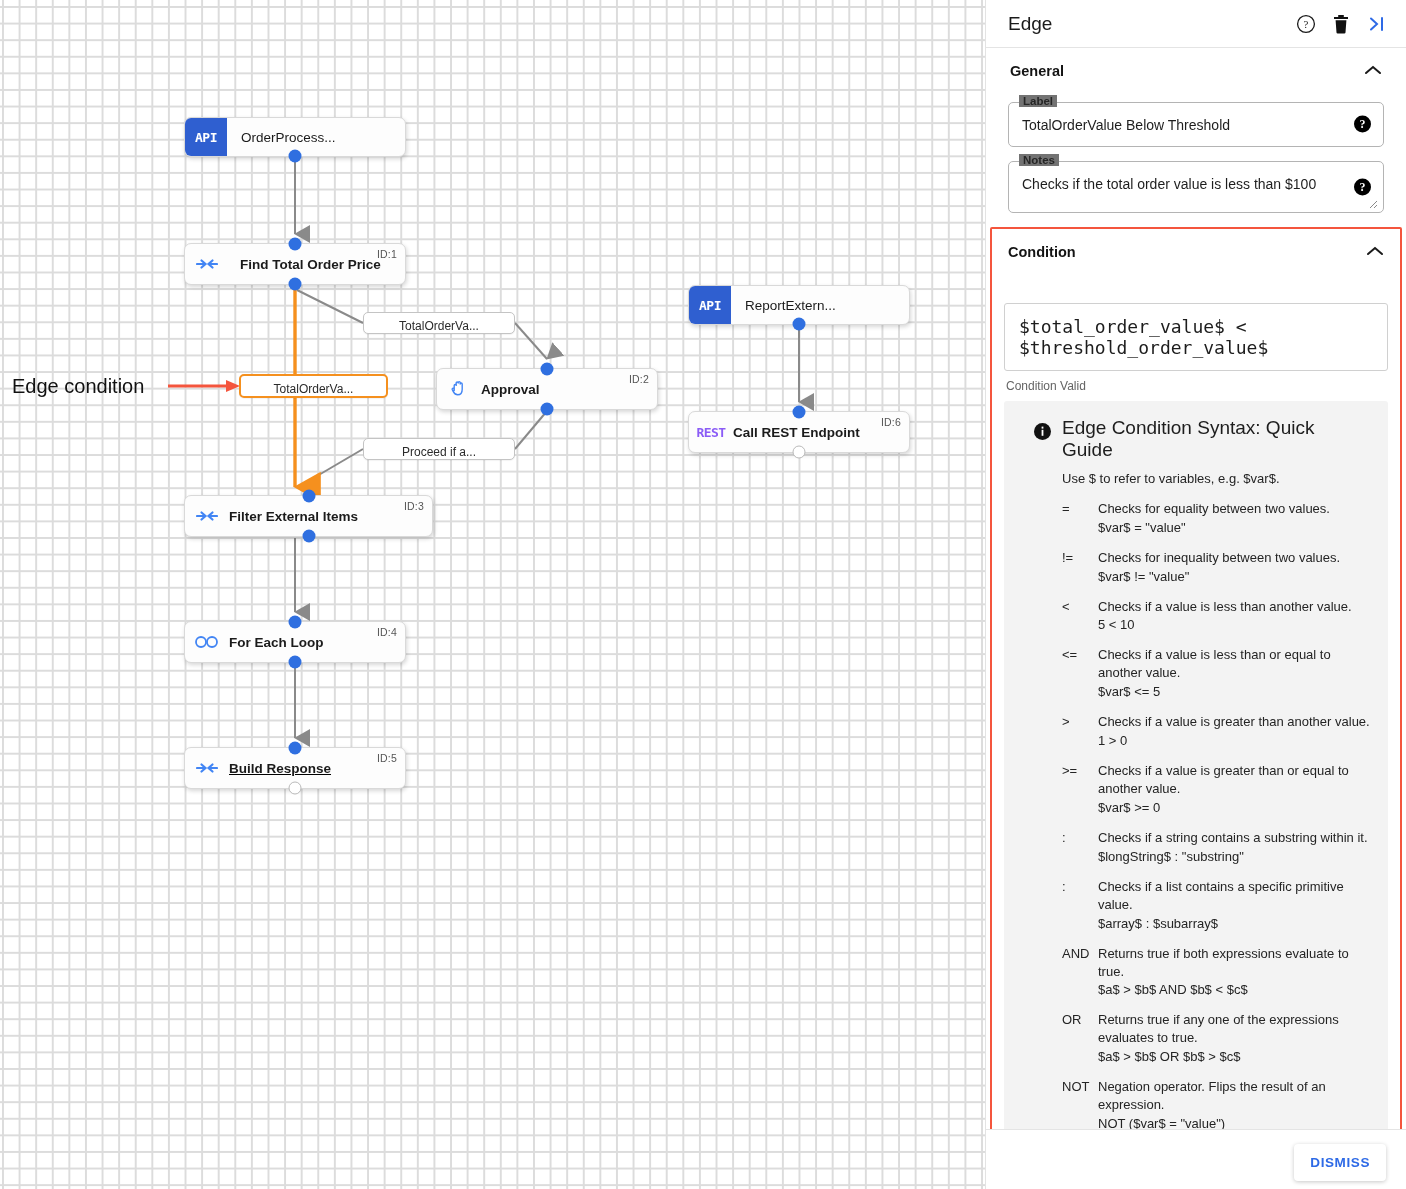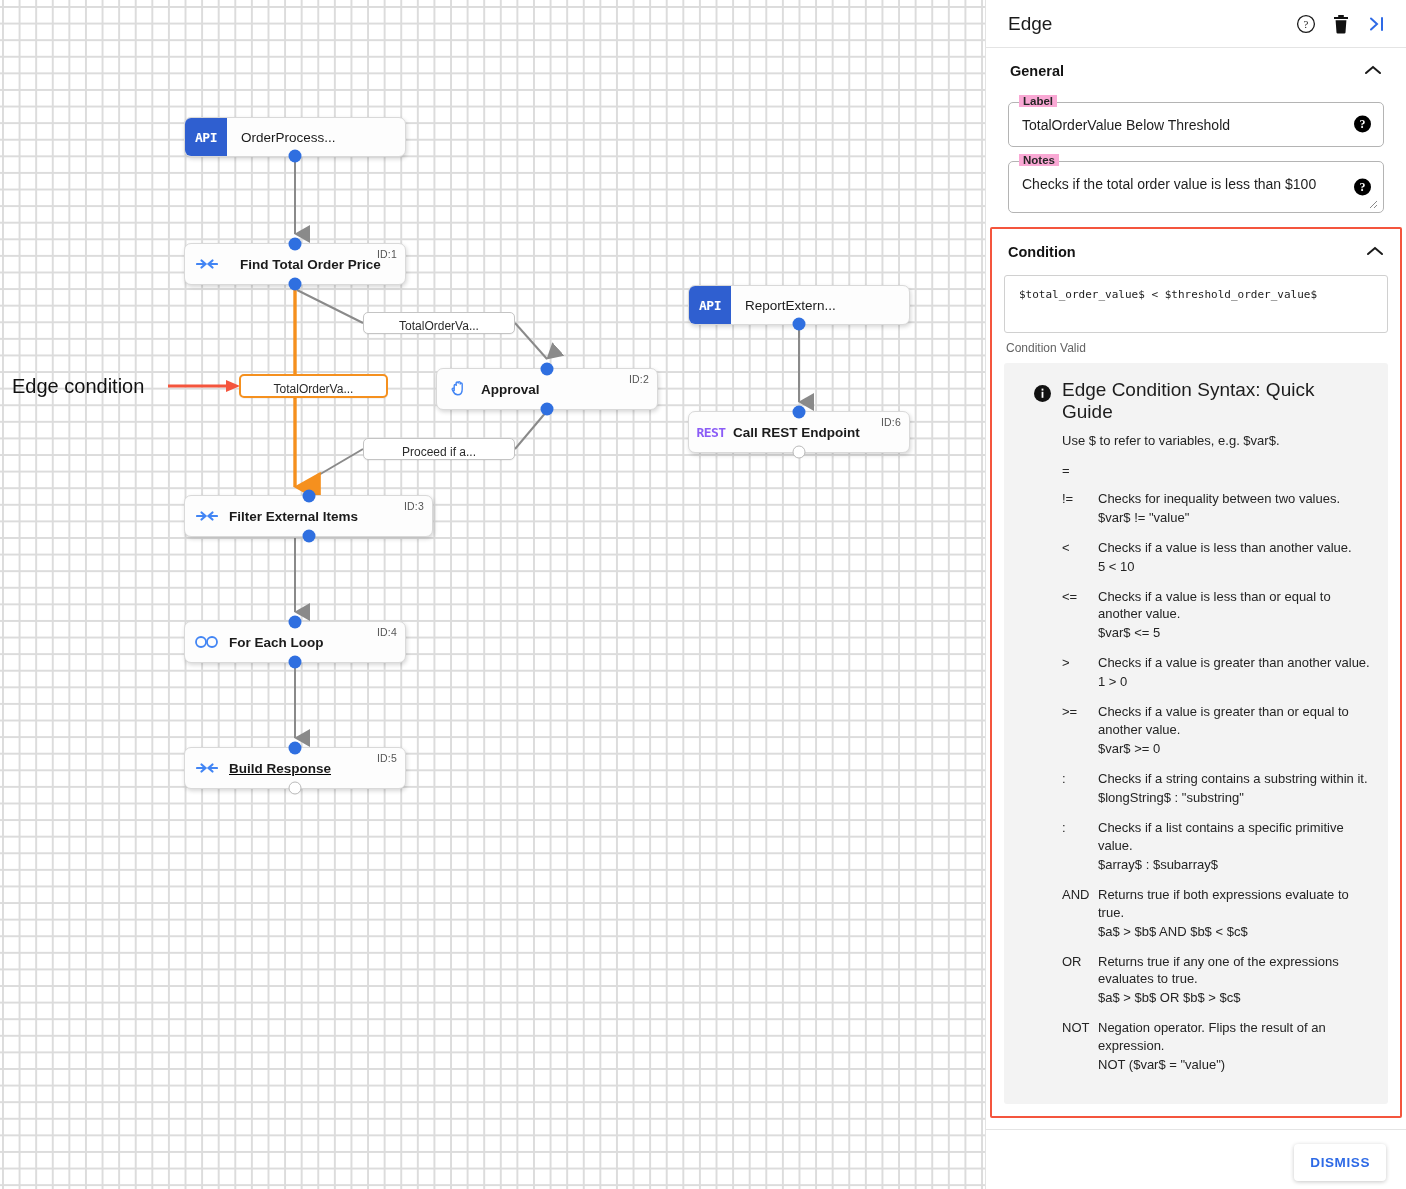--- a/index.html
+++ b/index.html
@@ -115,21 +115,21 @@
   .field {
     position: relative;
     margin: 8px 6px 14px 6px;
     border: 1px solid #b4b4b4;
     border-radius: 5px;
     padding: 13px 44px 11px 13px;
     min-height: 40px;
   }
   .field .legend {
     position: absolute; top: -8px; left: 10px;
-    background: #f9a8d4; padding: 0 4px;
+    background: #737373; padding: 0 4px;
     font-size: 11.5px; font-weight: 700; color: #262626;
   }
   .field .fval { font-size: 14px; color: #1e1e1e; line-height: 1.35; }
   .field.notes { min-height: 50px; padding-bottom: 18px; }
   .help-dot {
     position: absolute; right: 12px; top: 50%; transform: translateY(-50%);
     width: 17px; height: 17px; border-radius: 50%;
     background: #000; color: #fff; font-size: 12px; font-weight: 700;
     display:flex; align-items:center; justify-content:center;
     font-family:"Liberation Serif", serif;
@@ -145,22 +145,23 @@
     border: 2px solid #f4553d;
     border-radius: 2px;
     padding: 0 12px 12px 12px;
   }
   #condition-input {
     border: 1px solid #d0d0d0;
     border-radius: 3px;
     min-height: 58px;
     padding: 12px 14px;
     font-family: "DejaVu Sans Mono", monospace;
-    font-size: 11px; color: #1d1d1d;
+    font-size: 18px; color: #1d1d1d;
     background: #fff;
+    margin-top: 28px;
   }
   #condition-status { font-size: 12px; color: #646464; margin: 8px 2px 8px 2px; }
 
   #guide {
     background: #f3f3f3;
     border-radius: 3px;
     padding: 16px 18px 18px 18px;
     display: flex;
   }
   #guide .info-icon {
@@ -432,20 +433,21 @@
                 <rect x="7.6" y="6.8" width="1.8" height="6" fill="#fff"></rect>
                 <rect x="7.6" y="3.6" width="1.8" height="2" fill="#fff"></rect>
               </svg>
           </div>
           <div class="gbody">
             <h3>Edge Condition Syntax: Quick Guide</h3>
             <div class="gintro">Use $ to refer to variables, e.g. $var$.</div>
 
             <div class="op-row">
               <div class="op-sym">=</div>
+              <div class="op-txt"><span>Checks for equality between two values.</span><span class="op-ex">$var$ = "value"</span></div>
             </div>
             <div class="op-row">
               <div class="op-sym">!=</div>
               <div class="op-txt"><span>Checks for inequality between two values.</span><span class="op-ex">$var$ != "value"</span></div>
             </div>
             <div class="op-row">
               <div class="op-sym">&lt;</div>
               <div class="op-txt"><span>Checks if a value is less than another value.</span><span class="op-ex">5 &lt; 10</span></div>
             </div>
             <div class="op-row">

